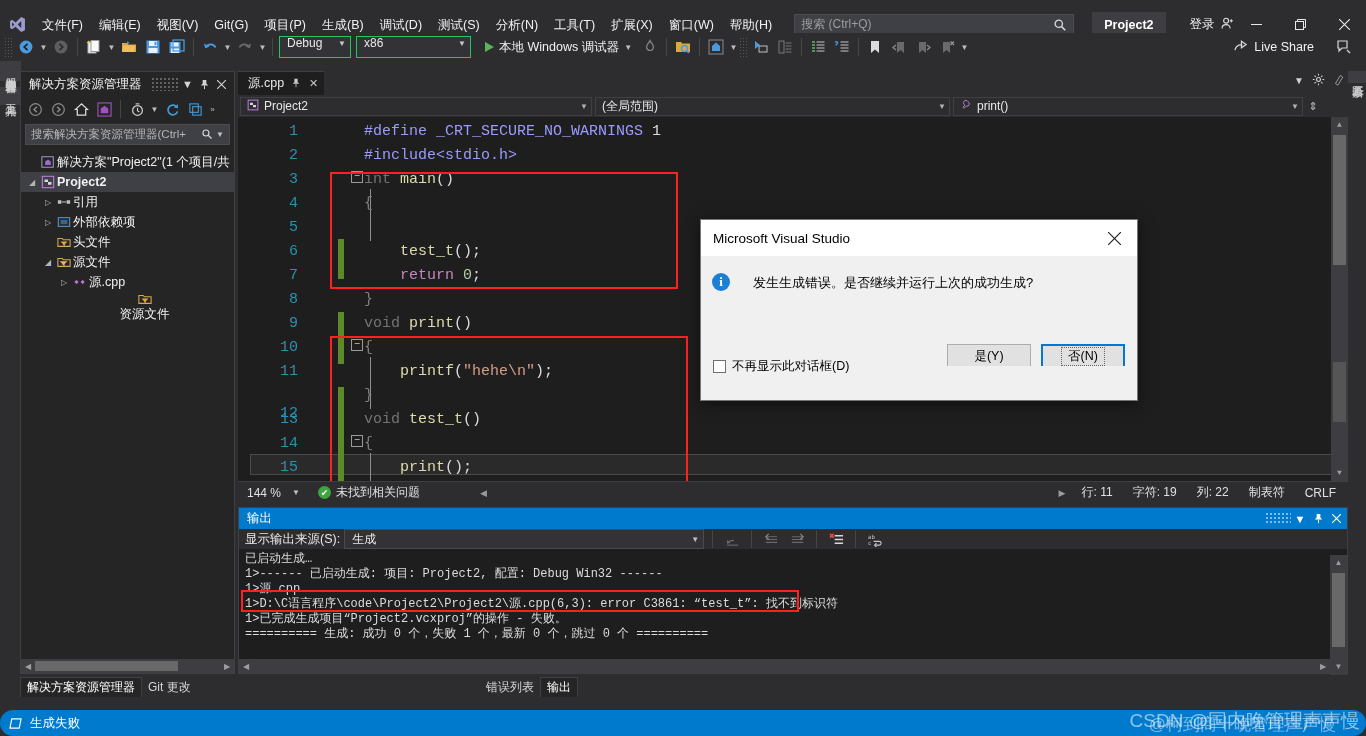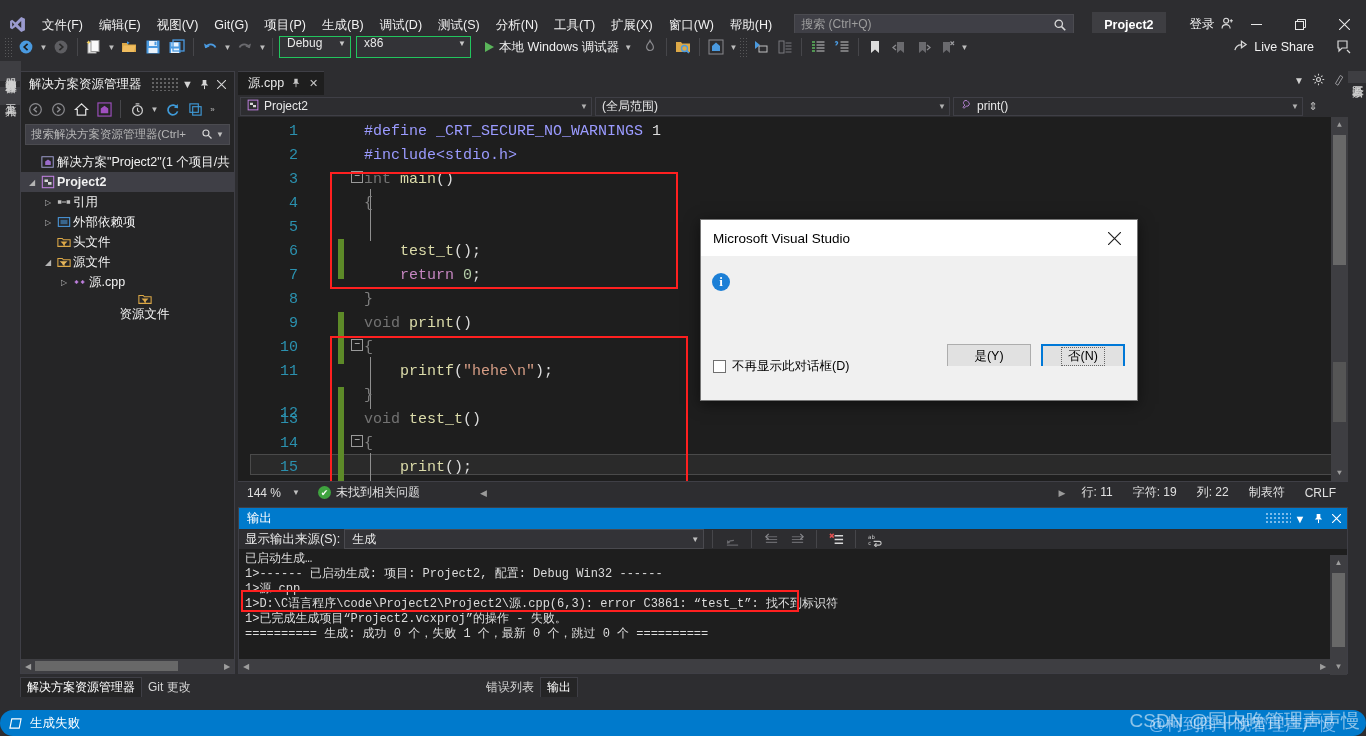--- a/index.html
+++ b/index.html
@@ -934,20 +934,21 @@
     <div class="modal-head">
       <span class="modal-title">Microsoft Visual Studio</span>
       <span class="modal-x">
         <svg width="13" height="13" viewBox="0 0 12 12">
             <path d="M0 0l12 12M12 0L0 12" stroke="currentColor" stroke-width="1.1"></path>
           </svg>
       </span>
     </div>
     <div class="modal-body">
       <span class="info-ico">i</span>
+      <div class="modal-msg">发生生成错误。是否继续并运行上次的成功生成?</div>
       <div class="btnrow">
         <div class="dbtn">
           <span>是(Y)</span>
         </div>
         <div class="dbtn default">
           <span class="inner">否(N)</span>
         </div>
       </div>
     </div>
     <div class="modal-foot">

